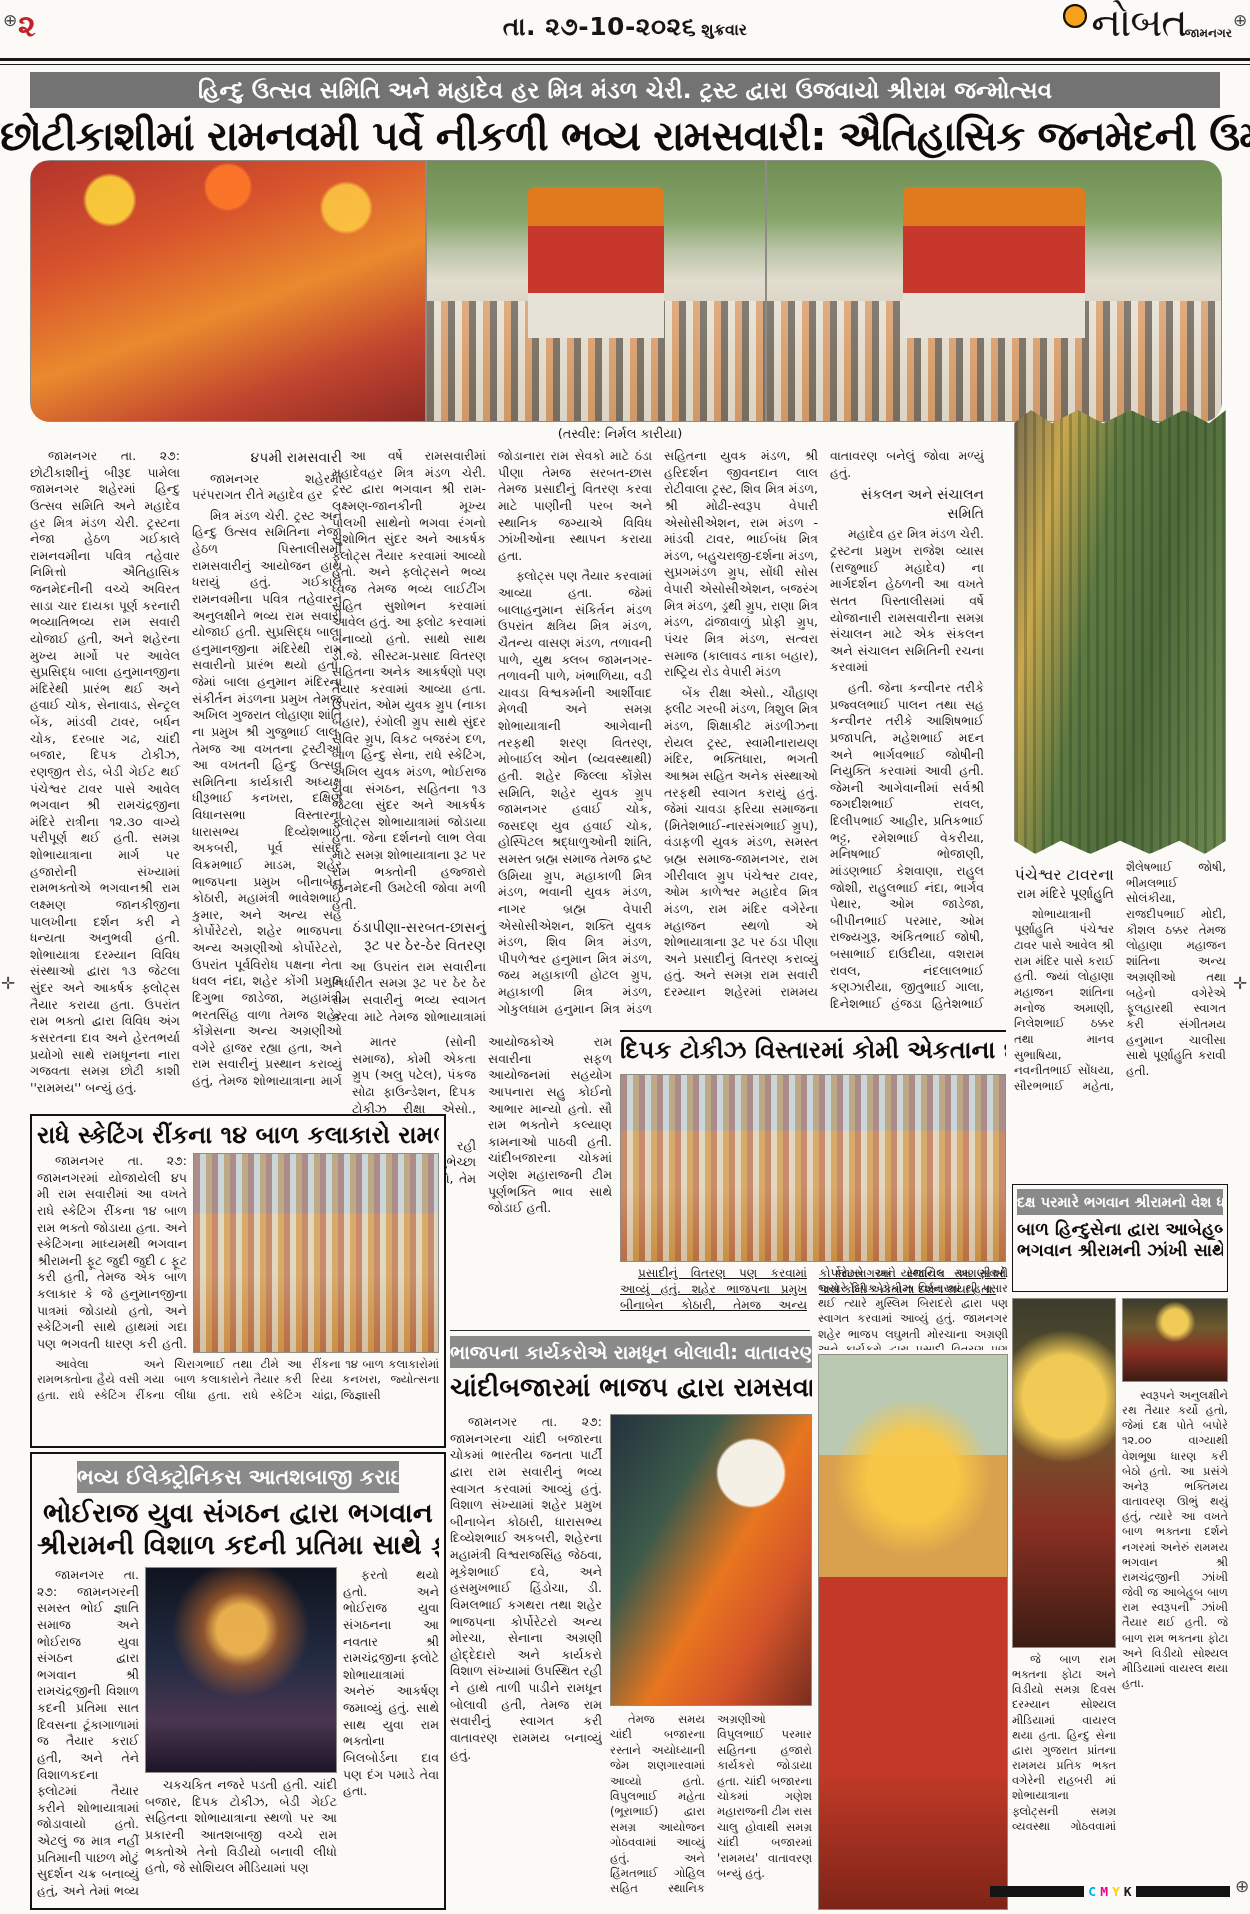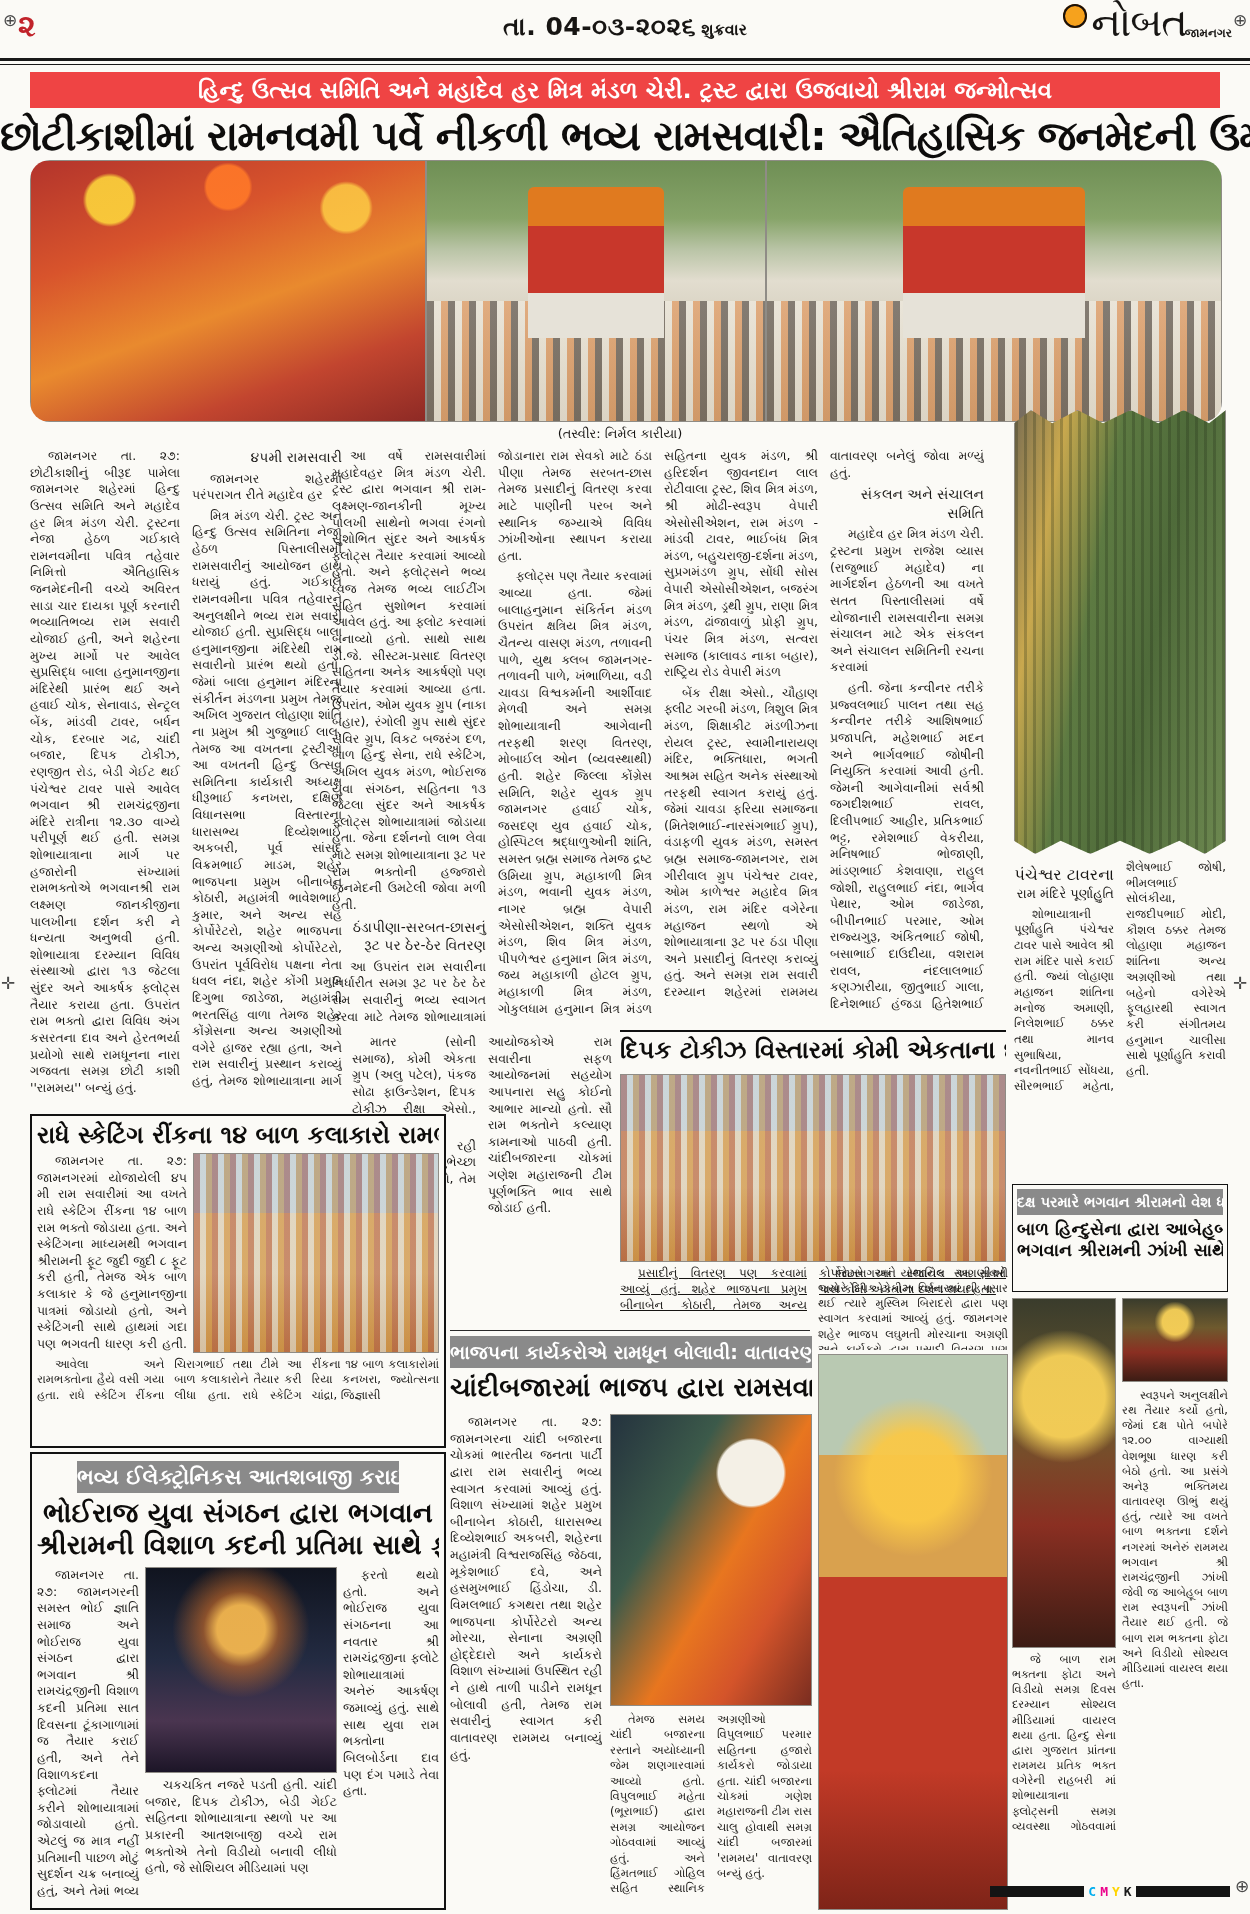--- a/index.html
+++ b/index.html
@@ -9,21 +9,21 @@
   .reg{color:#4a4a4a;font-size:17px;line-height:1;}
   
   .pagenum{color:#c1232a;font-weight:bold;font-size:30px;}
   .date{font-weight:bold;font-size:25px;letter-spacing:0.5px;white-space:nowrap;}
   .dateday{font-size:16px;font-weight:bold;}
   .masthead{display:flex;align-items:flex-start;gap:4px;}
   .mast-title{font-size:40px;font-weight:400;letter-spacing:-1px;line-height:0.9;}
   .mast-sub{font-size:12px;font-weight:bold;margin-top:22px;margin-left:-6px;}
   .rule-thick{background:#191919;}
   
-  .banner{background:#ef4444;color:#ffffff;font-weight:bold;font-size:23px;text-align:center;
+  .banner{background:#737373;color:#ffffff;font-weight:bold;font-size:23px;text-align:center;
           line-height:36px;white-space:nowrap;overflow:hidden;}
   .mainhead{font-weight:900;font-size:41px;text-align:center;letter-spacing:-1px;white-space:nowrap;color:#0d0c0b;}
   
   .photostrip{display:flex;border-radius:20px;overflow:hidden;background:#fff;}
   .photo{border:1px solid #8f8c86;box-sizing:border-box;}
   .ph-temple{background:
      radial-gradient(circle at 20% 15%,rgba(255,220,60,.85) 0 6%,transparent 7%),
      radial-gradient(circle at 50% 10%,rgba(255,120,40,.9) 0 7%,transparent 8%),
      radial-gradient(circle at 80% 18%,rgba(255,210,70,.8) 0 6%,transparent 7%),
      linear-gradient(160deg,#b3342c 0%,#d8542c 30%,#e98a2e 55%,#c2452f 78%,#8e2a25 100%);}
@@ -79,21 +79,21 @@
 <div id="paper">
 
   <div class="abs reg" style="left:3px;top:12px;">⊕</div>
   <div class="abs reg" style="left:1233px;top:12px;">⊕</div>
   <div class="abs reg" style="left:1px;top:975px;">✛</div>
   <div class="abs reg" style="left:1233px;top:975px;">✛</div>
   <div class="abs reg" style="left:1235px;top:1878px;">⊕</div>
 
   <div class="abs pagenum" style="left:18px;top:8px;">૨</div>
   <div class="abs" style="left:0;top:12px;width:1250px;text-align:center;">
-    <span class="date">તા. 04-૦૩-૨૦૨૬</span>
+    <span class="date">તા. ૨૭-10-૨૦૨૬</span>
     <span class="dateday">શુક્રવાર</span>
   </div>
   <div class="abs masthead" style="right:18px;top:4px;">
     <span class="sun"></span>
     <span class="mast-title">નોબત</span>
     <span class="mast-sub">જામનગર</span>
   </div>
   <div class="abs rule-thick" style="left:0;top:58px;width:1250px;height:3px;"></div>
   <div class="abs rule-thick" style="left:0;top:64px;width:1250px;height:1px;"></div>
 

